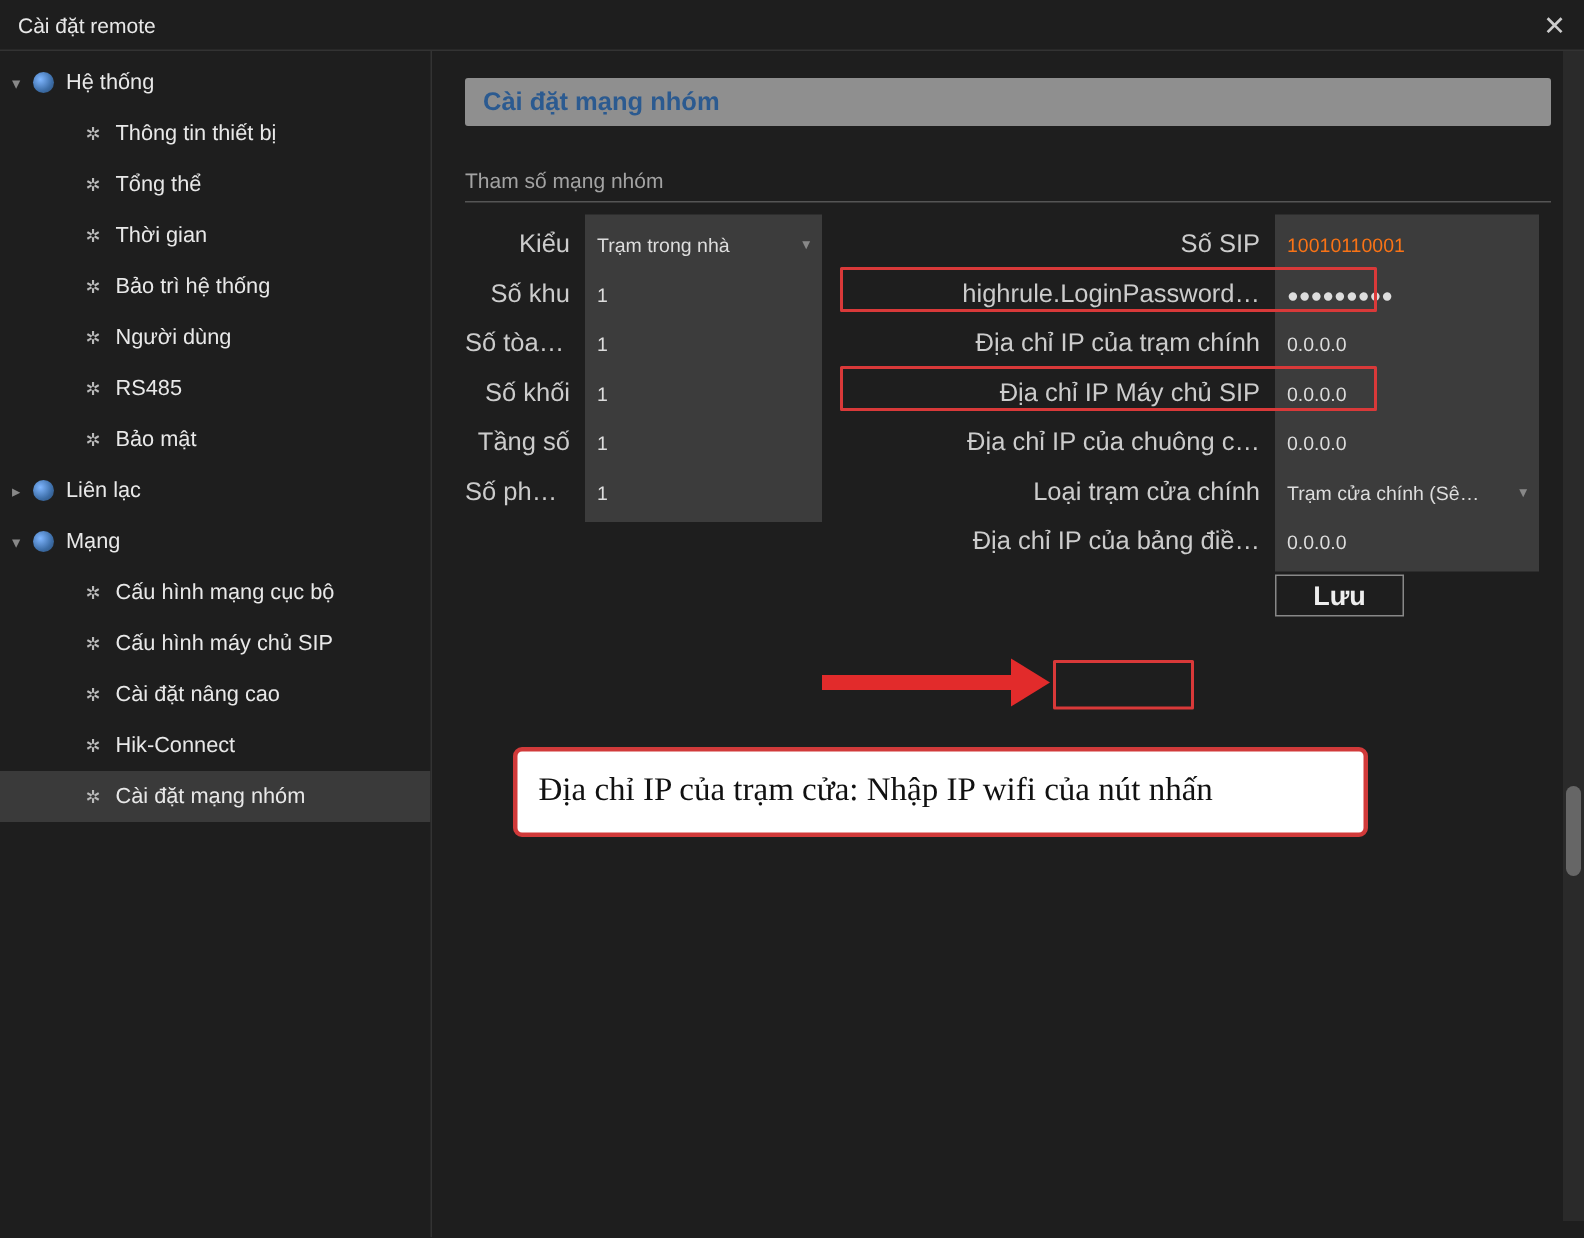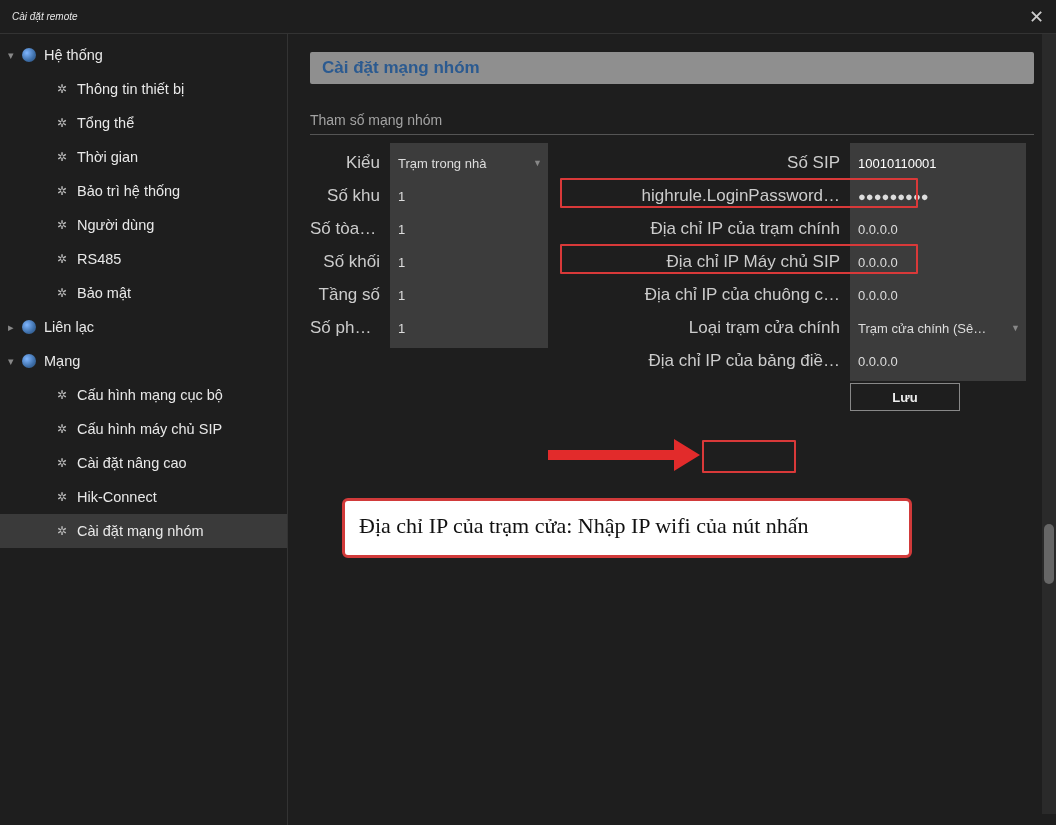--- a/index.html
+++ b/index.html
@@ -12,21 +12,21 @@
     overflow: hidden;
     position: relative;
   }
   .titlebar {
     height: 34px;
     display: flex;
     align-items: center;
     padding: 0 12px;
     border-bottom: 1px solid #333;
   }
-  .titlebar .title { font-size: 10px; color: #e8e8e8; font-style: italic; }
+  .titlebar .title { font-size: 14px; color: #e8e8e8; }
   .titlebar .close { margin-left: auto; font-size: 18px; color: #ccc; cursor: pointer; }
   .body { display: flex; height: calc(100% - 34px); }
   .sidebar {
     width: 288px;
     border-right: 1px solid #333;
     padding-top: 4px;
     overflow: hidden;
   }
   .tree-item {
     display: flex;
@@ -119,33 +119,33 @@
   .select {
     position: relative;
   }
   .select::after {
     content: "▼";
     position: absolute;
     right: 6px;
     font-size: 9px;
     color: #888;
   }
-  .disabled { color: #ffffff; }
+  .disabled { color: #f97316; }
   .redbox {
     position: absolute;
     border: 2px solid #d93939;
     pointer-events: none;
     border-radius: 1px;
   }
   .save-btn {
-    width: 110px; height: 28px;
+    width: 86px; height: 28px;
     background: #1e1e1e;
     border: 1px solid #888;
     color: #eee;
-    font-size: 13px;
+    font-size: 18px;
     font-weight: bold;
     cursor: pointer;
     display: flex; align-items: center; justify-content: center;
   }
   .arrow-wrap {
     position: absolute;
     left: 238px; top: 292px;
     width: 160px; height: 30px;
   }
   .arrow-shaft {

